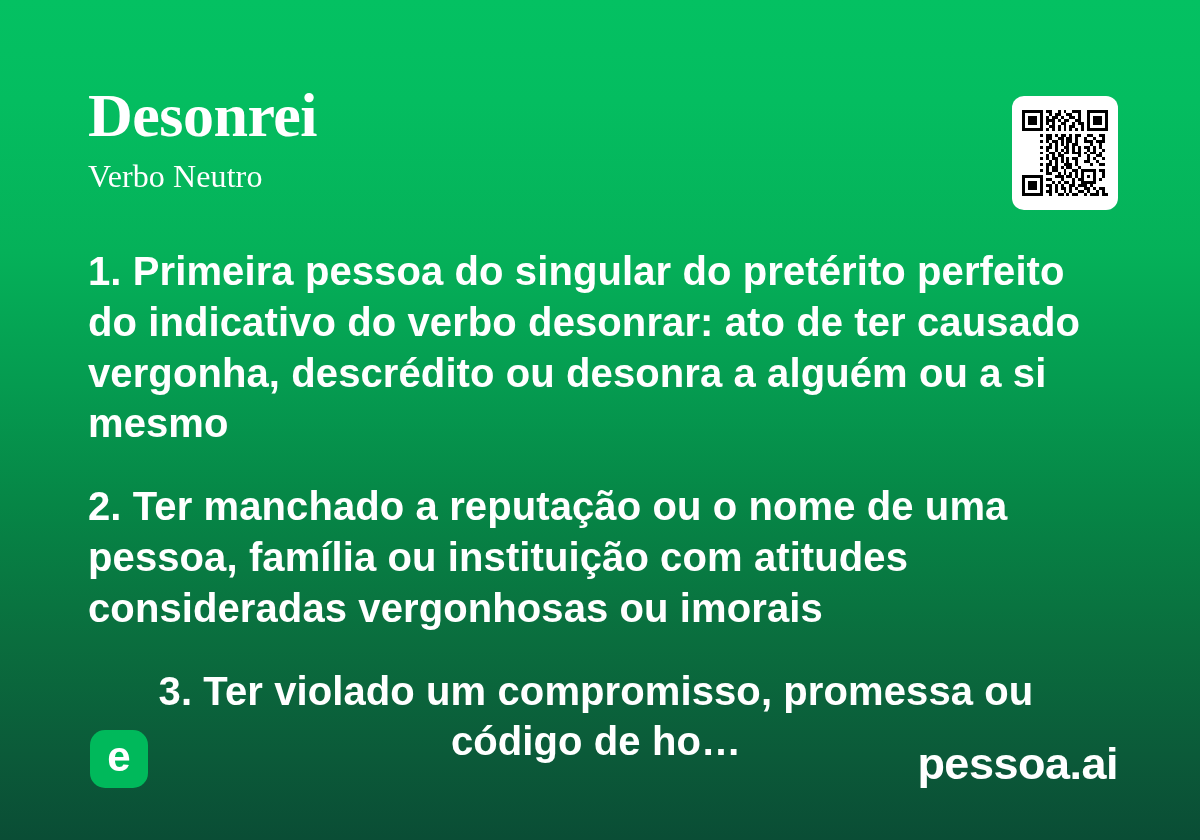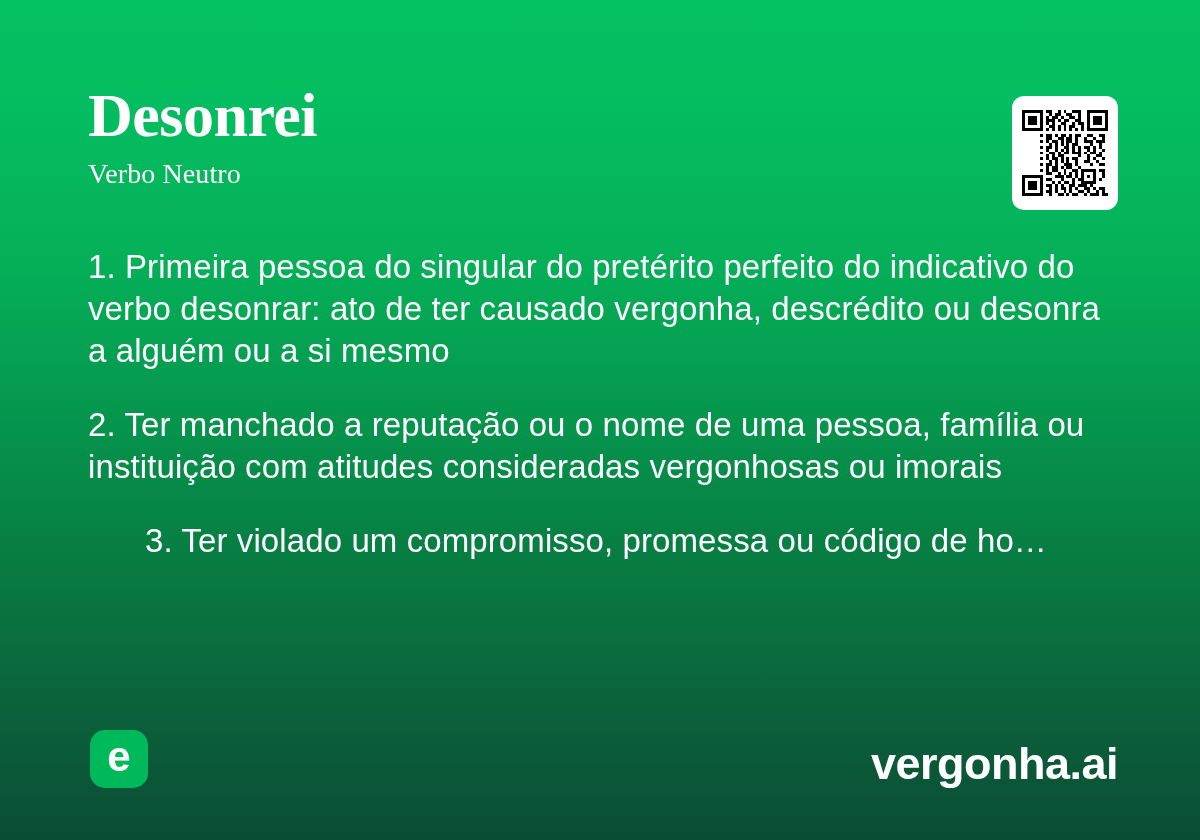--- a/index.html
+++ b/index.html
@@ -47,21 +47,21 @@
   .word-title {
     margin: 0;
     font-size: 62px;
     line-height: 1.0;
     font-weight: 700;
     letter-spacing: -0.5px;
     color: #ffffff;
   }
   .word-class {
     margin: 14px 0 0 0;
-    font-size: 28px;
+    font-size: 32px;
     line-height: 1.0;
     font-weight: 400;
     color: #ffffff;
     letter-spacing: 0.1px;
   }
 
   
   .qr-card {
     position: absolute;
     top: 96px;
@@ -83,23 +83,23 @@
 
   
   .definitions {
     position: absolute;
     left: 88px;
     top: 246px;
     width: 1016px;
   }
   .definition {
     margin: 0 0 32px 0;
-    font-size: 33px;
+    font-size: 40px;
     line-height: 1.27;
-    font-weight: 400;
+    font-weight: 700;
     color: #ffffff;
     letter-spacing: 0.1px;
   }
   .definition:last-child { margin-bottom: 0; text-align: center; }
 
   
   .logo-badge {
     position: absolute;
     left: 90px;
     bottom: 52px;
@@ -341,15 +341,15 @@
   <div class="definitions">
     <p class="definition">1. Primeira pessoa do singular do pretérito perfeito do indicativo do verbo desonrar: ato de ter causado vergonha, descrédito ou desonra a alguém ou a si mesmo</p>
     <p class="definition">2. Ter manchado a reputação ou o nome de uma pessoa, família ou instituição com atitudes consideradas vergonhosas ou imorais</p>
     <p class="definition">3. Ter violado um compromisso, promessa ou código de ho…</p>
   </div>
 
   <div class="logo-badge">
     <span>e</span>
   </div>
 
-  <div class="brand">vergonha.ai</div>
+  <div class="brand">pessoa.ai</div>
 
 </div>
 
 </body></html>

